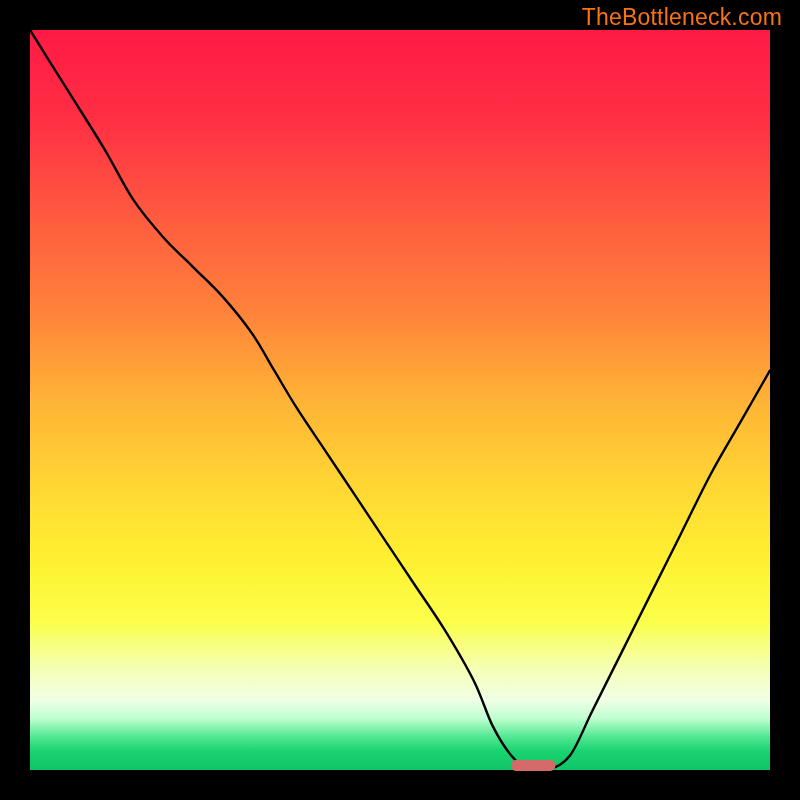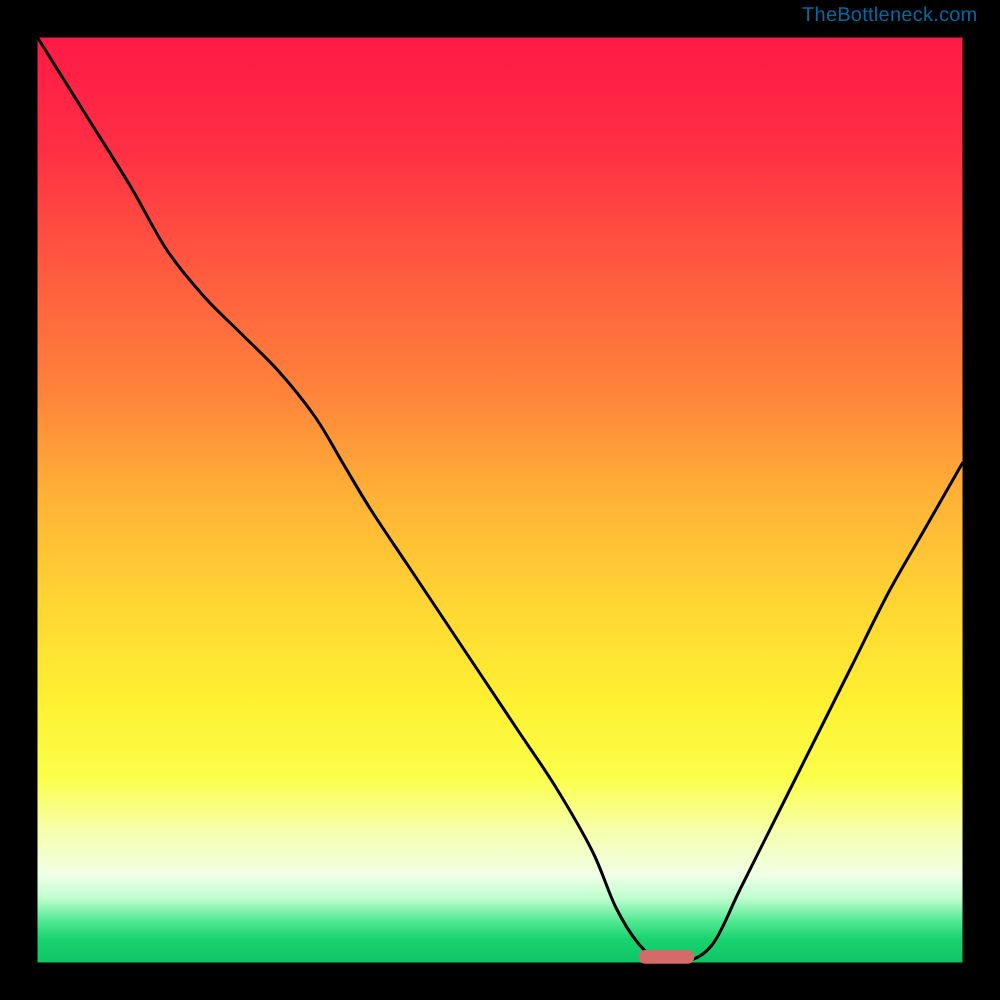--- a/index.html
+++ b/index.html
@@ -12,23 +12,23 @@
   }
   .chart-container {
     position: relative;
     width: 800px;
     height: 800px;
   }
   .watermark {
     position: absolute;
     top: 4px;
     right: 18px;
-    color: #0369a1;
+    color: #f97316;
     font-family: Arial, Helvetica, sans-serif;
-    font-size: 16px;
+    font-size: 23px;
     font-weight: 400;
     letter-spacing: 0.2px;
     z-index: 5;
   }
   svg {
     position: absolute;
     top: 0;
     left: 0;
   }
 </style>

